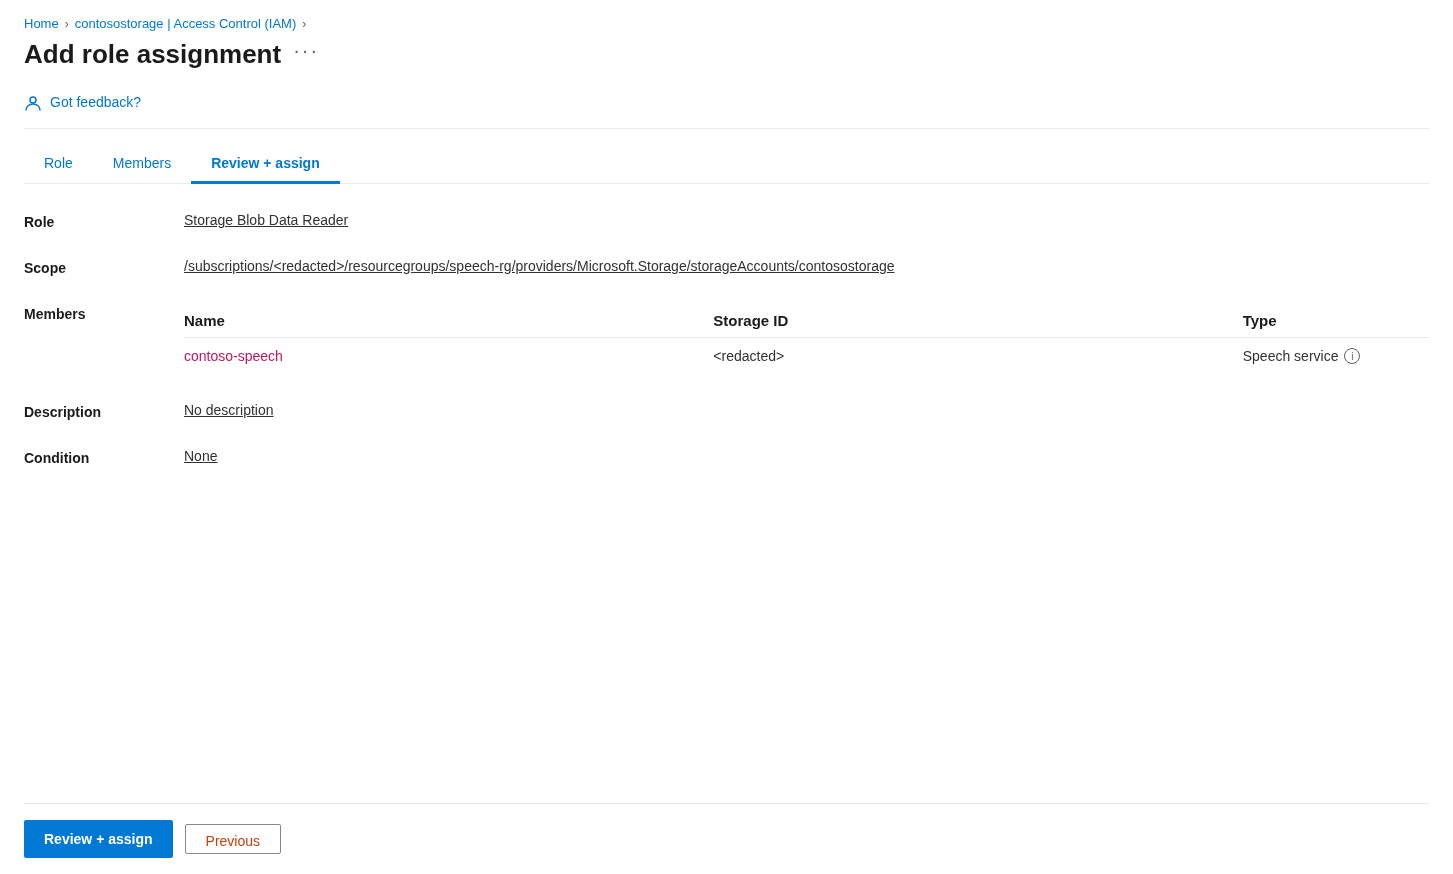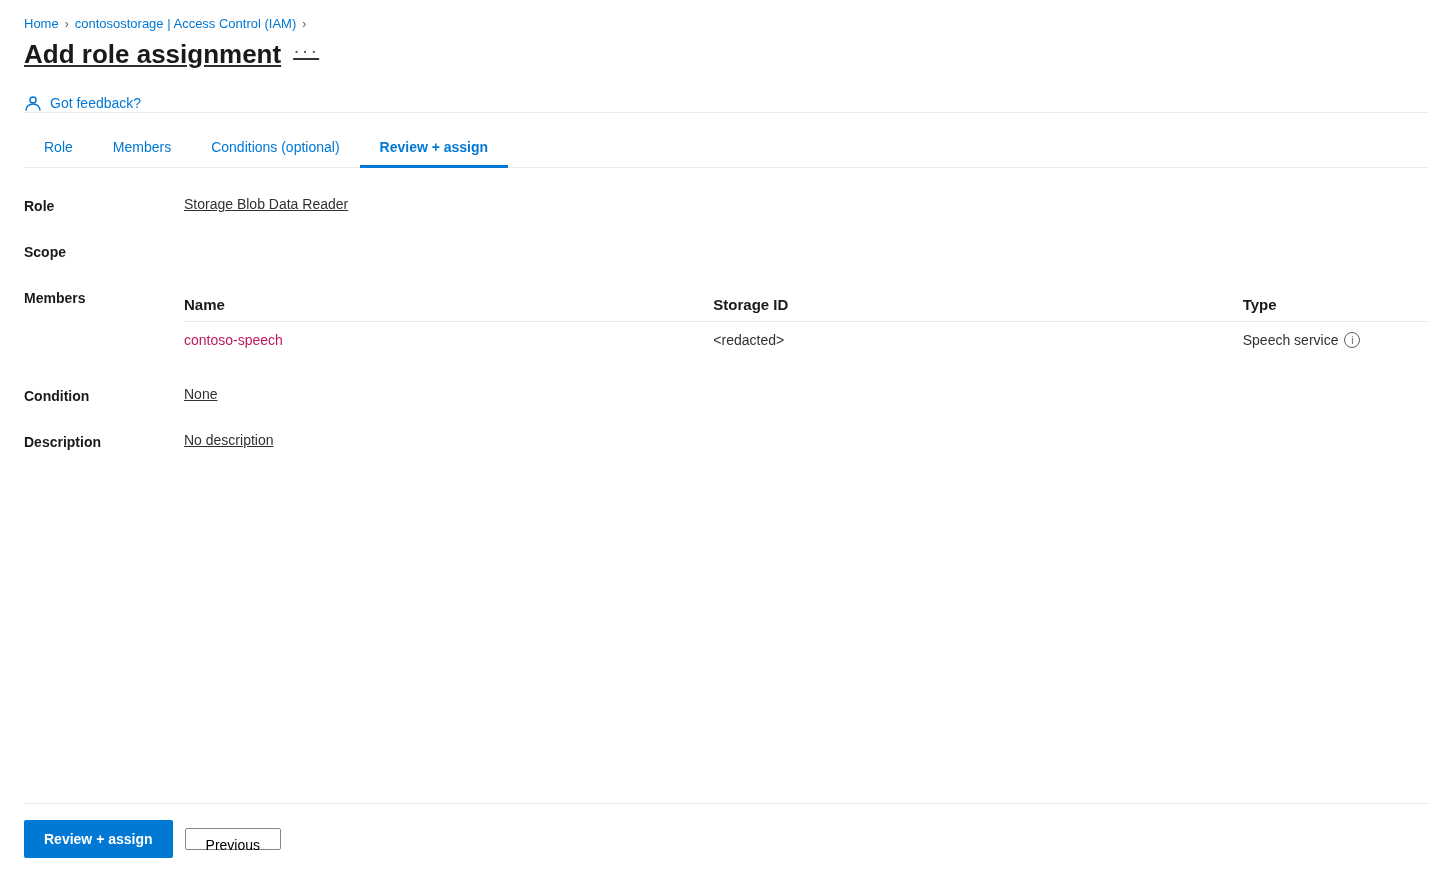--- a/index.html
+++ b/index.html
@@ -36,43 +36,43 @@
     .breadcrumb-sep {
       color: #605e5c;
       font-size: 12px;
     }
 
     
     .page-header {
       display: flex;
       gap: 12px;
       margin-bottom: 24px;
-      text-decoration: underline;
     }
     .page-title {
       font-size: 26px;
       font-weight: 600;
       color: #1b1a19;
     }
     .more-icon {
       font-size: 20px;
       color: #605e5c;
       cursor: pointer;
       letter-spacing: 2px;
     }
 
     
     .feedback-row {
       display: flex;
-      align-items: center;
+      align-items: flex-start;
       gap: 8px;
       font-size: 14px;
       color: #0078d4;
       cursor: pointer;
       margin-bottom: 16px;
+      padding-bottom: 16px;
       border-bottom: 1px solid #edebe9;
     }
     .feedback-icon {
       width: 18px;
       height: 18px;
       display: inline-flex;
       align-items: center;
       justify-content: center;
     }
 
@@ -193,27 +193,27 @@
       border: none;
       padding: 8px 20px;
       font-size: 14px;
       font-weight: 600;
       border-radius: 2px;
       cursor: pointer;
       height: 38px;
     }
     .btn-secondary {
       background: #fff;
-      color: #000000;
+      color: #c2410c;
       border: 1px solid #8a8886;
       padding: 8px 20px;
       font-size: 14px;
       border-radius: 2px;
       cursor: pointer;
-      height: 22px;
+      height: 30px;
     }
   </style>
 </head>
 <body>
 
 <div class="page-container">
 
   <nav class="breadcrumb">
     <a class="breadcrumb-item">Home</a>
     <span class="breadcrumb-sep">›</span>
@@ -232,33 +232,33 @@
         <circle cx="9" cy="6" r="3" stroke="#0078d4" stroke-width="1.5" fill="none"></circle>
         <path d="M2 16c0-3.314 3.134-6 7-6s7 2.686 7 6" stroke="#0078d4" stroke-width="1.5" fill="none" stroke-linecap="round"></path>
       </svg>
     </span>
     <span>Got feedback?</span>
   </div>
 
   <div class="tabs">
     <div class="tab inactive">Role</div>
     <div class="tab inactive">Members</div>
-    <div class="tab inactive">Conditions (optional)</div>
     <div class="tab active">Review + assign</div>
   </div>
 
   <div class="content-area">
 
     <div class="field-row">
       <span class="field-label">Role</span>
       <span class="field-value">Storage Blob Data Reader</span>
     </div>
 
     <div class="field-row">
       <span class="field-label">Scope</span>
+      <span class="field-value">/subscriptions/&lt;redacted&gt;/resourcegroups/speech-rg/providers/Microsoft.Storage/storageAccounts/contosostorage</span>
     </div>
 
     <div class="members-section">
       <span class="members-label">Members</span>
       <table class="members-table">
         <thead>
           <tr>
             <th>Name</th>
             <th>Storage ID</th>
             <th>Type</th>
@@ -273,27 +273,27 @@
                 <span>Speech service</span>
                 <span class="info-icon">i</span>
               </div>
             </td>
           </tr>
         </tbody>
       </table>
     </div>
 
     <div class="field-row">
+      <span class="field-label">Description</span>
+      <span class="field-value">No description</span>
+    </div>
+
+    <div class="field-row">
       <span class="field-label">Condition</span>
       <span class="field-value">None</span>
-    </div>
-
-    <div class="field-row">
-      <span class="field-label">Description</span>
-      <span class="field-value">No description</span>
     </div>
 
   </div>
 
   <div class="footer">
     <button class="btn-primary">Review + assign</button>
     <button class="btn-secondary">Previous</button>
   </div>
 
 </div>

